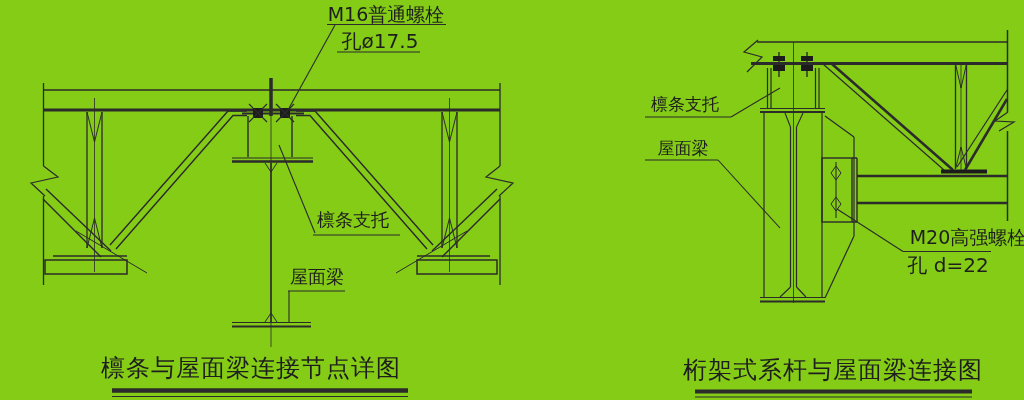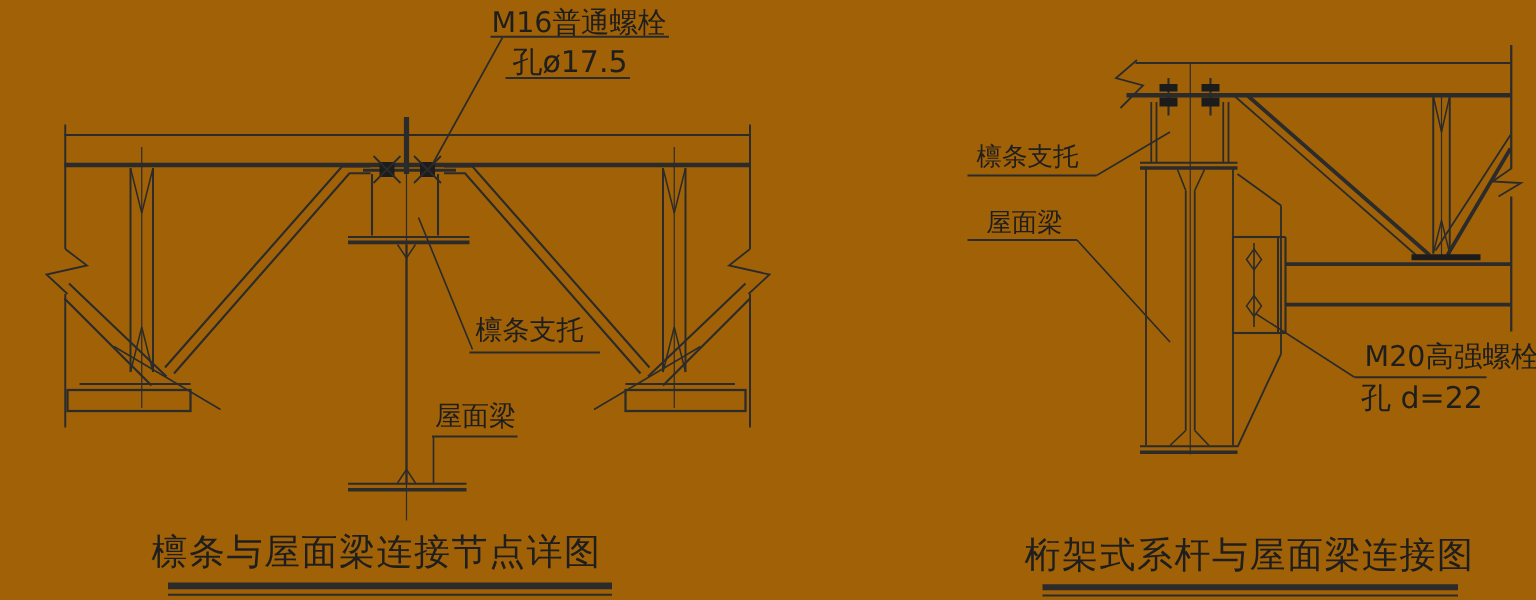--- a/index.html
+++ b/index.html
@@ -1,16 +1,16 @@
 <!DOCTYPE html>
 <html><head>
 <meta charset="utf-8">
 <style>
   html,body{margin:0;padding:0;background:#ffffff;}
-  #stage{position:relative;width:1024px;height:400px;background:#a16207;overflow:hidden;
+  #stage{position:relative;width:1024px;height:400px;background:#84cc16;overflow:hidden;
          font-family:"DejaVu Sans","Liberation Sans",sans-serif;}
   svg text{fill:#1e1e1e;font-family:"DejaVu Sans","Liberation Sans",sans-serif;}
   .t-label{font-size:18px;}
   .t-label-sm{font-size:17px;}
   .t-spec{font-size:19px;}
   .t-spec2{font-size:20px;}
   .t-title{font-size:24px;letter-spacing:1px;}
   path,line,rect.outline{stroke:#2b2b2b;fill:none;}
 </style>
 </head>

